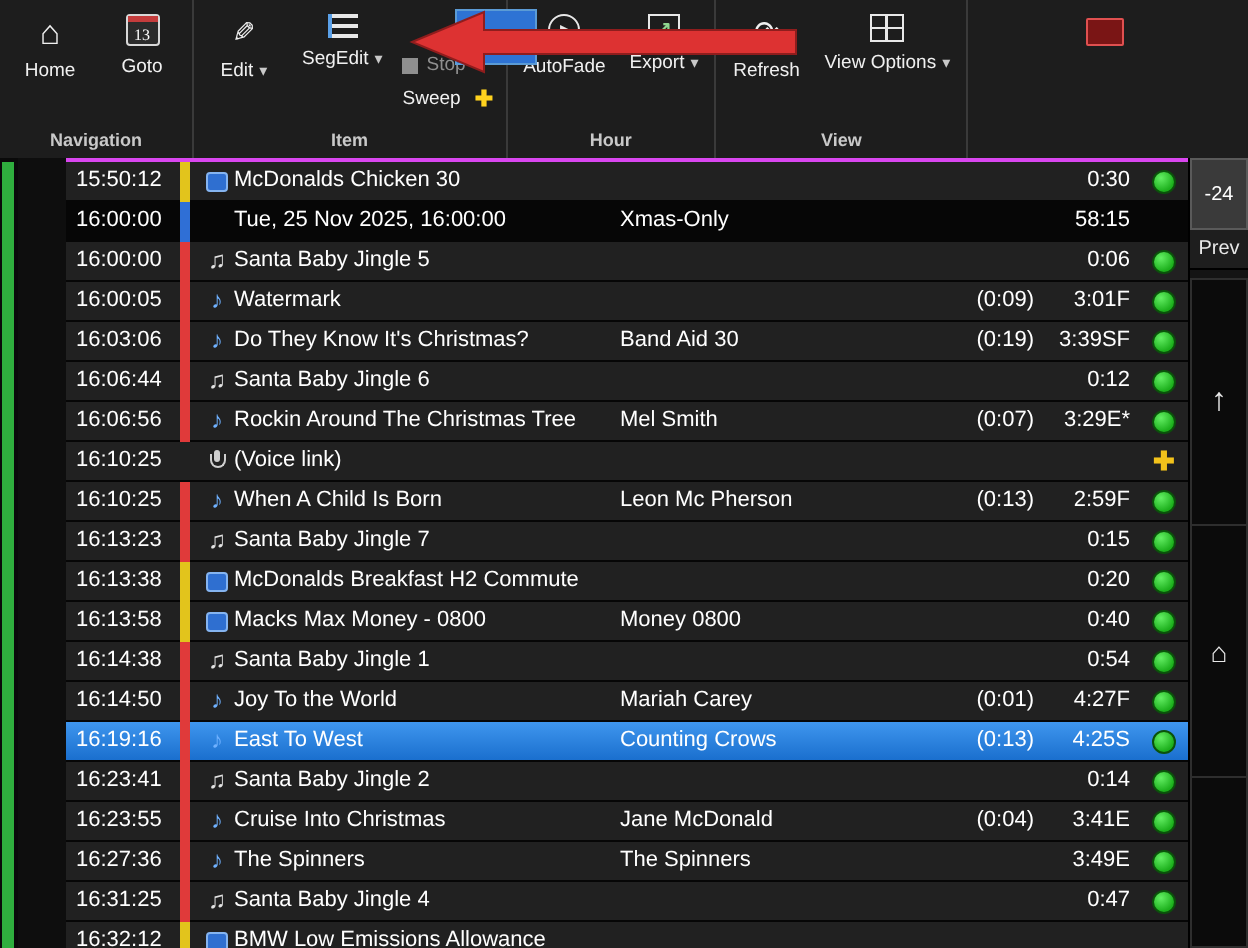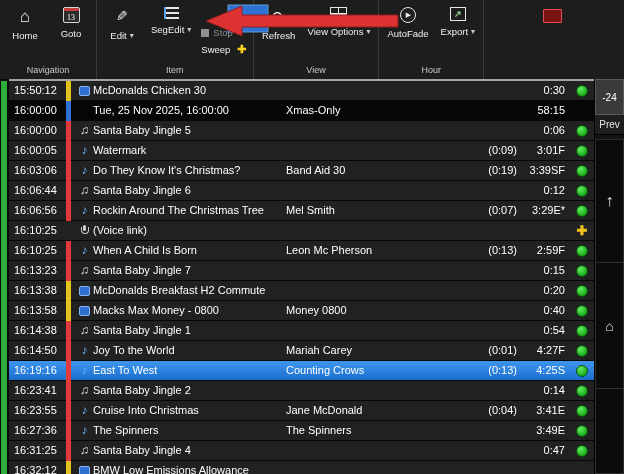--- a/index.html
+++ b/index.html
@@ -4,21 +4,21 @@
 <style>
   html,body{margin:0;padding:0;background:#000;}
   #app{position:relative;width:624px;height:474px;background:#161616;overflow:hidden;
        font-family:"Liberation Sans",sans-serif;color:#fff;-webkit-font-smoothing:antialiased;}
 
   
   .toolbar{position:absolute;top:0;left:0;right:0;height:79px;background:#1d1d1d;
            border-bottom:1px solid #000;display:flex;align-items:stretch;}
   .group{display:flex;flex-direction:column;border-right:1px solid #3a3a3a;padding:0 2px;}
   .group-buttons{flex:1;display:flex;align-items:flex-start;}
-  .group-label{text-align:center;font-size:9px;color:#c9c9c9;padding:1px 6px 4px;}
+  .group-label{text-align:center;font-size:9px;color:#c9c9c9;padding:1px 6px 4px;font-weight:bold;}
   .tb-btn{display:flex;flex-direction:column;align-items:center;justify-content:flex-start;
           gap:5px;padding:7px 6px 2px;min-width:34px;cursor:default;}
   .tb-icon{height:18px;display:flex;align-items:center;justify-content:center;}
   .tb-label{font-size:9.5px;color:#f0f0f0;display:flex;align-items:center;white-space:nowrap;}
   .chev::after{content:"▾";font-size:8px;color:#c9c9c9;margin-left:3px;}
 
   .stack{display:flex;flex-direction:column;justify-content:flex-end;padding:2px 4px 4px;}
   .stack-item{display:flex;align-items:center;gap:4px;height:17px;font-size:9.5px;color:#f0f0f0;}
   .stack-item.disabled{color:#8f8f8f;}
   .stack-spacer{height:22px;}
@@ -54,21 +54,21 @@
   .icon-screens{width:17px;height:12px;background:#7a1515;border:1px solid #e05050;border-radius:1px;}
   .tb-extra{position:absolute;left:543px;top:9px;}
 
   
   .annot{position:absolute;top:0;left:0;z-index:60;pointer-events:none;}
 
   
   .main{position:absolute;top:79px;left:0;right:0;bottom:0;display:flex;background:#0e0e0e;}
   .left-strip-wrap{width:9px;background:#0a0a0a;padding-top:2px;}
   .left-strip{width:6px;height:100%;margin-left:1px;}
-  .playlist{flex:1;padding-top:2px;background:#a3a3a3;overflow:hidden;}
+  .playlist{flex:1;padding-top:2px;background:#d946ef;overflow:hidden;margin-left:24px;}
   .row{height:19px;display:flex;align-items:center;background:#212121;border-bottom:1px solid #060606;
        font-size:11px;line-height:19px;white-space:nowrap;}
   .row.hour{background:#060606;}
   .row.selected{background:linear-gradient(#3f96ee,#1a6fce);}
   .cell-time{width:52px;padding-left:5px;flex:none;}
   .bar{width:5px;height:20px;flex:none;margin-right:5px;}
   .cell-icon{width:17px;flex:none;display:flex;justify-content:center;align-items:center;}
   .cell-title{width:193px;flex:none;overflow:hidden;}
   .cell-artist{flex:1;overflow:hidden;}
   .cell-intro{width:44px;flex:none;text-align:right;}
@@ -143,42 +143,42 @@
               <span>Sweep</span>
               <span class="plus-glyph"></span>
             </div>
           </div>
         </div>
         <div class="group-label">Item</div>
       </div>
       <div class="group">
         <div class="group-buttons">
           <div class="tb-btn">
+            <span class="tb-icon icon-autofade"></span>
+            <span class="tb-label">AutoFade</span>
+          </div>
+          <div class="tb-btn">
+            <span class="tb-icon icon-export"></span>
+            <span class="tb-label chev">Export</span>
+          </div>
+        </div>
+        <div class="group-label">Hour</div>
+      </div>
+      <div class="group">
+        <div class="group-buttons">
+          <div class="tb-btn">
             <span class="tb-icon icon-refresh"></span>
             <span class="tb-label">Refresh</span>
           </div>
           <div class="tb-btn">
             <span class="tb-icon icon-grid"></span>
             <span class="tb-label chev">View Options</span>
           </div>
         </div>
         <div class="group-label">View</div>
-      </div>
-      <div class="group">
-        <div class="group-buttons">
-          <div class="tb-btn">
-            <span class="tb-icon icon-autofade"></span>
-            <span class="tb-label">AutoFade</span>
-          </div>
-          <div class="tb-btn">
-            <span class="tb-icon icon-export"></span>
-            <span class="tb-label chev">Export</span>
-          </div>
-        </div>
-        <div class="group-label">Hour</div>
       </div>
     </div>
 
   <span class="tb-extra" style="z-index:5;position:absolute;">
     <span class="icon-screens" style="display:inline-block;"></span>
   </span>
 
   <svg class="annot" width="624" height="80">
     <rect x="228" y="5" width="40" height="27" fill="#2e73d4" stroke="#5b9bd5" stroke-width="1"></rect>
     <polygon points="206,21 242,6 242,15 398,15 398,27 242,27 242,36" fill="#dd3232" stroke="#8f1d1d" stroke-width="1"></polygon>

